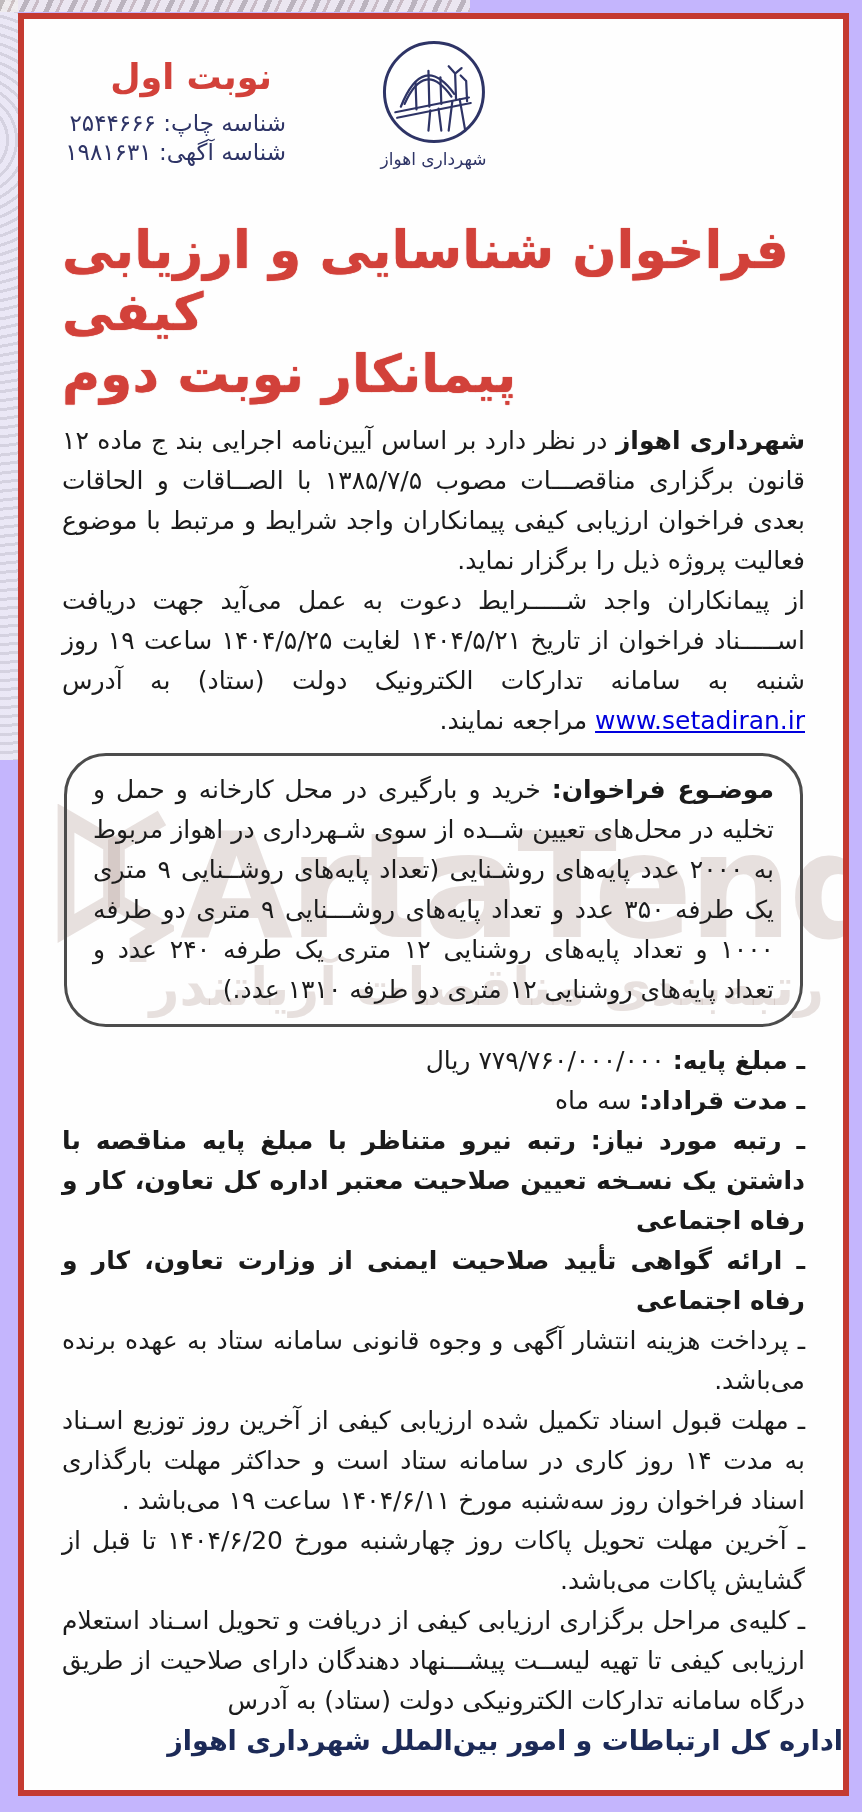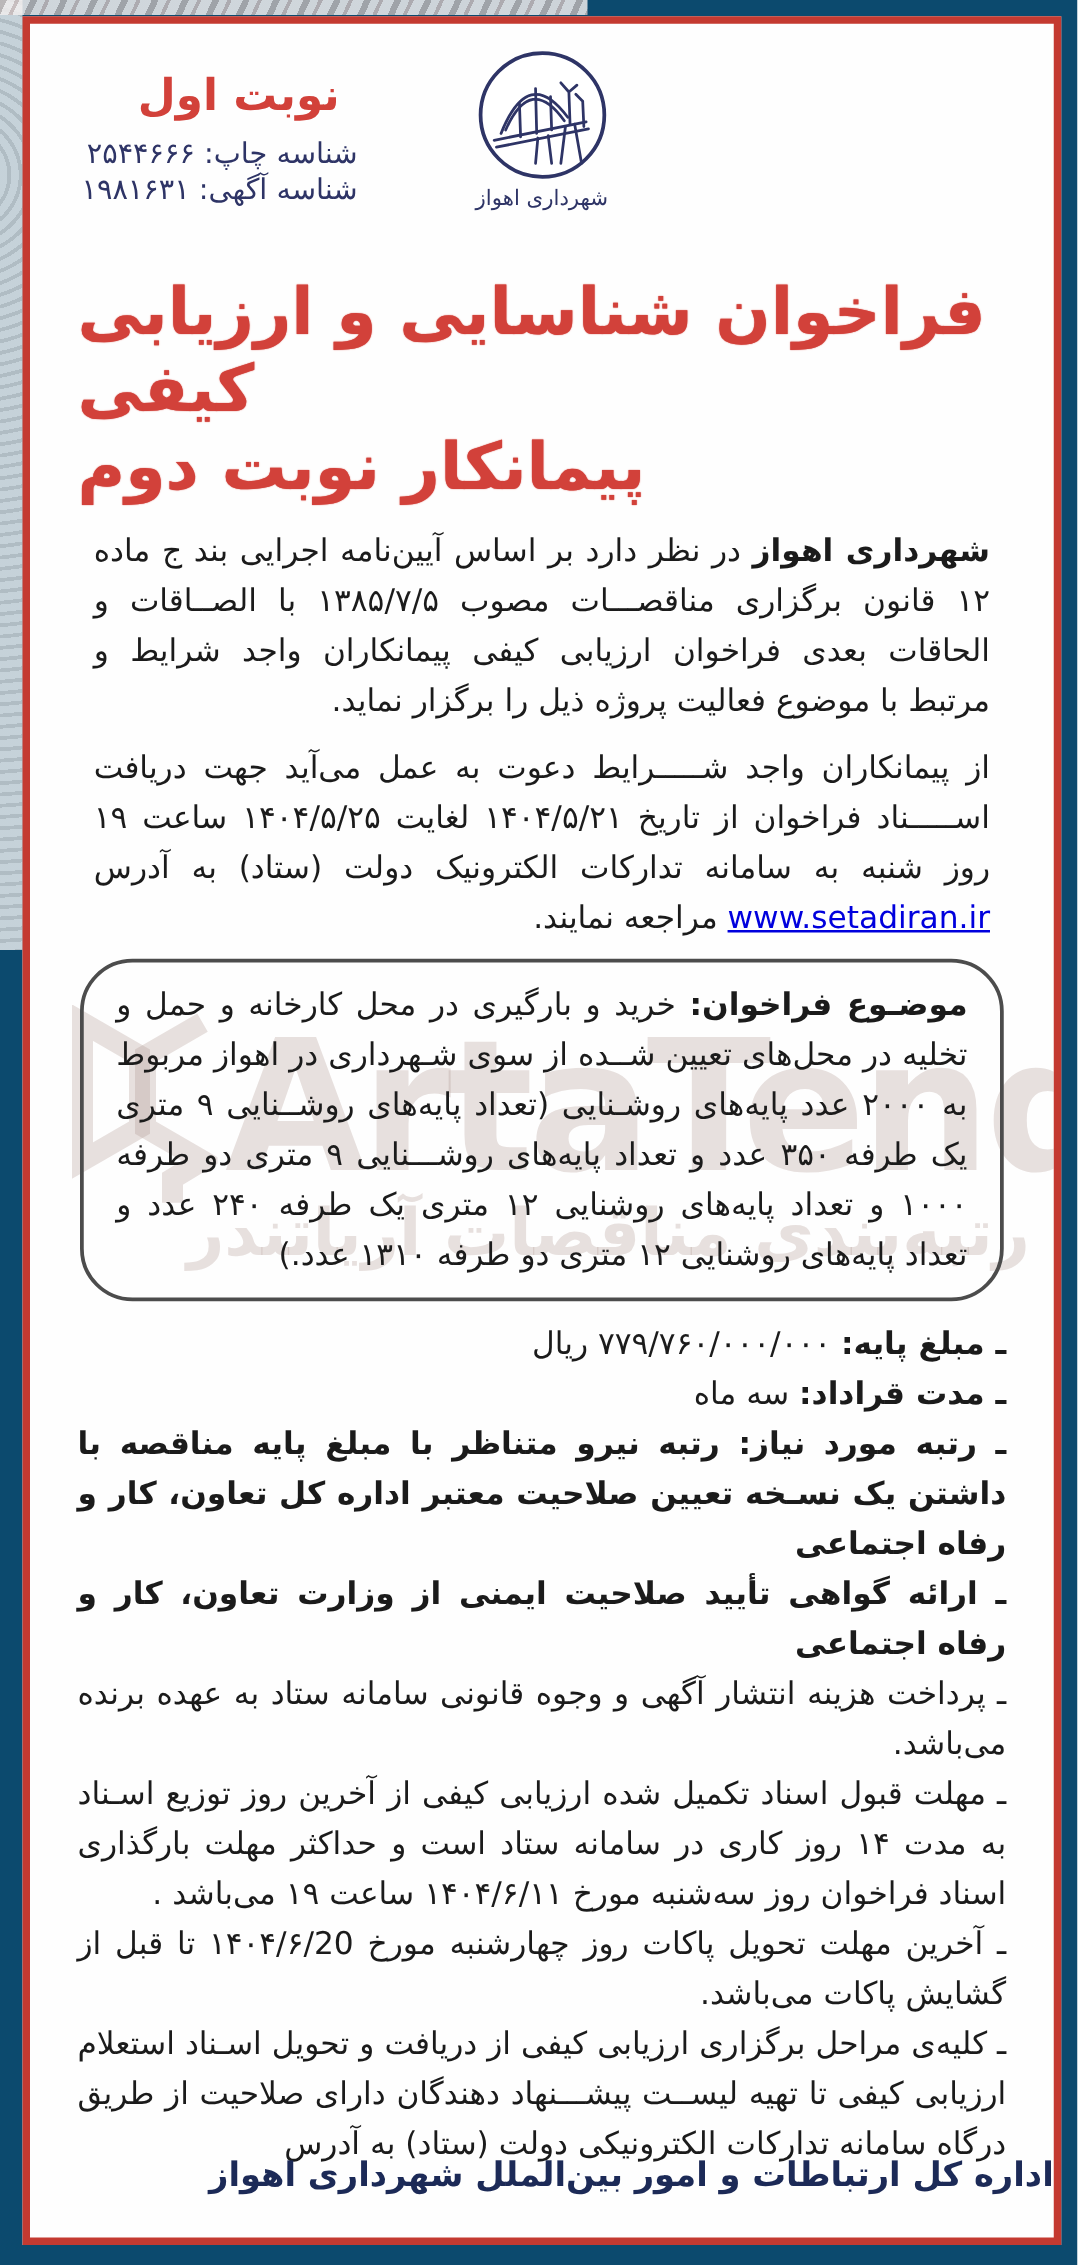--- a/index.html
+++ b/index.html
@@ -6,21 +6,21 @@
     --red:#c43a31;
     --title-red:#d2413a;
     --navy:#2e3466;
     --link:#0000dd;
     --ink:#1b1b1b;
     --wm:rgba(172,146,140,.28);
   }
   *{margin:0;padding:0;box-sizing:border-box;}
   html,body{background:#fff;}
   body{font-family:"DejaVu Sans",sans-serif;}
-  .page{position:relative;width:862px;height:1812px;background:#0c4a6e;overflow:hidden;}
+  .page{position:relative;width:862px;height:1812px;background:#c4b5fd;overflow:hidden;}
 
   
   .edge-left{position:absolute;left:0;top:0;width:18px;height:760px;
     background:repeating-radial-gradient(circle at -30px 140px, #d9d9d9 0 3px, #f4f4f4 3px 9px);
     opacity:.8;}
   .edge-top{position:absolute;left:0;top:0;width:470px;height:12px;
     background:repeating-linear-gradient(115deg,#b9b3b3 0 5px,#efecec 5px 11px,#c9bcbc 11px 14px,#f2efef 14px 22px);
     opacity:.85;}
 
   .frame{position:absolute;left:18px;right:13px;top:13px;bottom:16px;
@@ -38,21 +38,21 @@
   .logo-caption{margin-top:6px;color:var(--navy);font-size:17px;direction:rtl;}
 
   
   .title{direction:rtl;text-align:left;color:var(--title-red);font-weight:900;
     font-size:52px;line-height:62px;margin-top:6px;letter-spacing:-1px;
     text-shadow:0 0 1px var(--title-red);}
 
   
   .body{position:relative;direction:rtl;color:var(--ink);font-size:25px;line-height:40px;
     text-align:justify;margin-top:16px;z-index:1;}
-  .body p{margin:13px;}
+  .body p{margin:0;}
   .lead{font-weight:bold;}
   a.link{color:var(--link);text-decoration:underline;direction:ltr;unicode-bidi:embed;cursor:pointer;}
 
   .subject-box{border:3px solid #4c4c4c;border-radius:42px;padding:14px 26px;margin:12px 2px 14px 2px;}
   .subject-box .b{font-weight:bold;margin-top:24px;}
 
   .items p{margin:0;}
   .items .b{font-weight:bold;}
 
   

